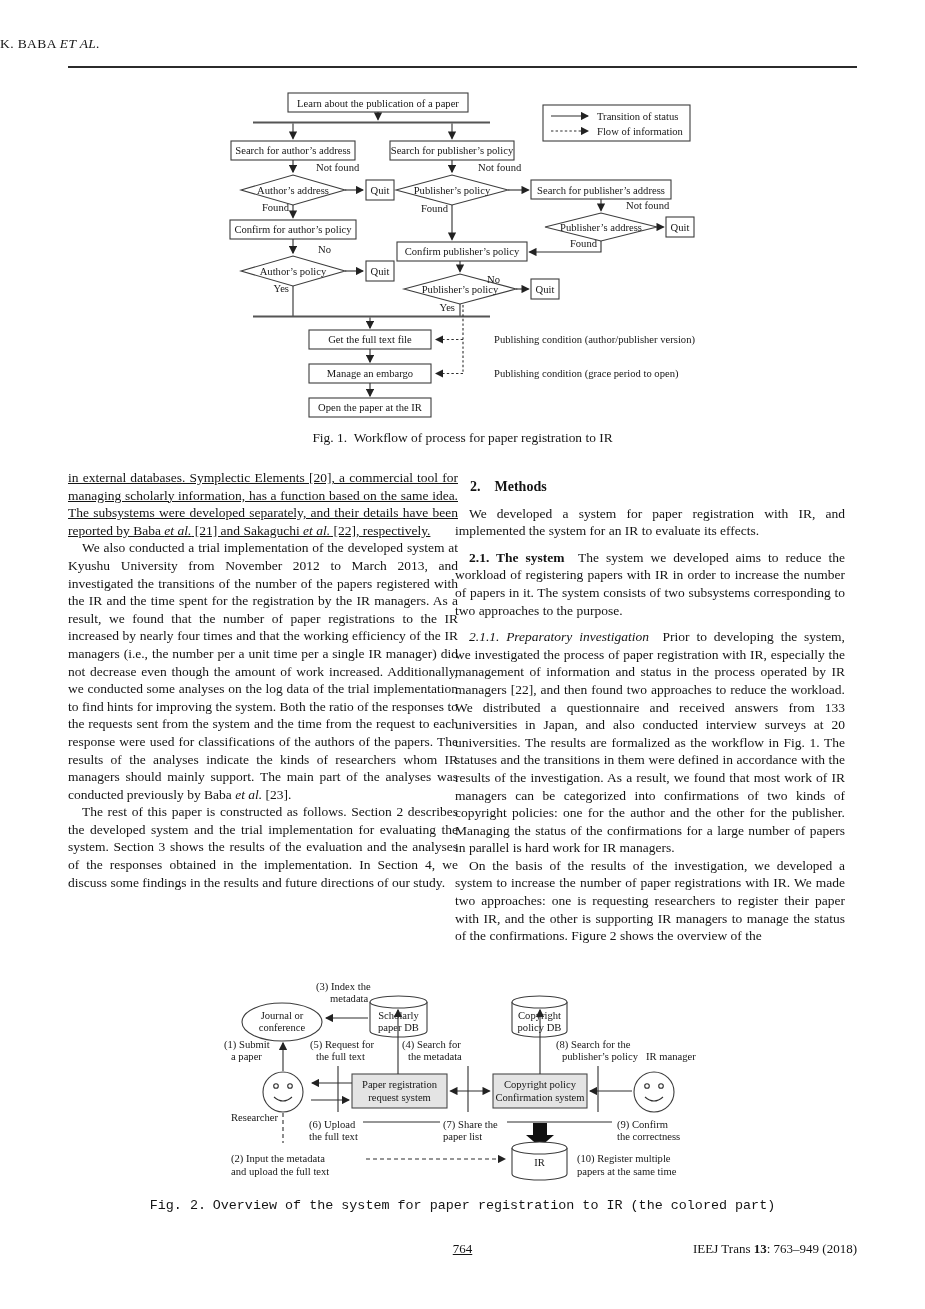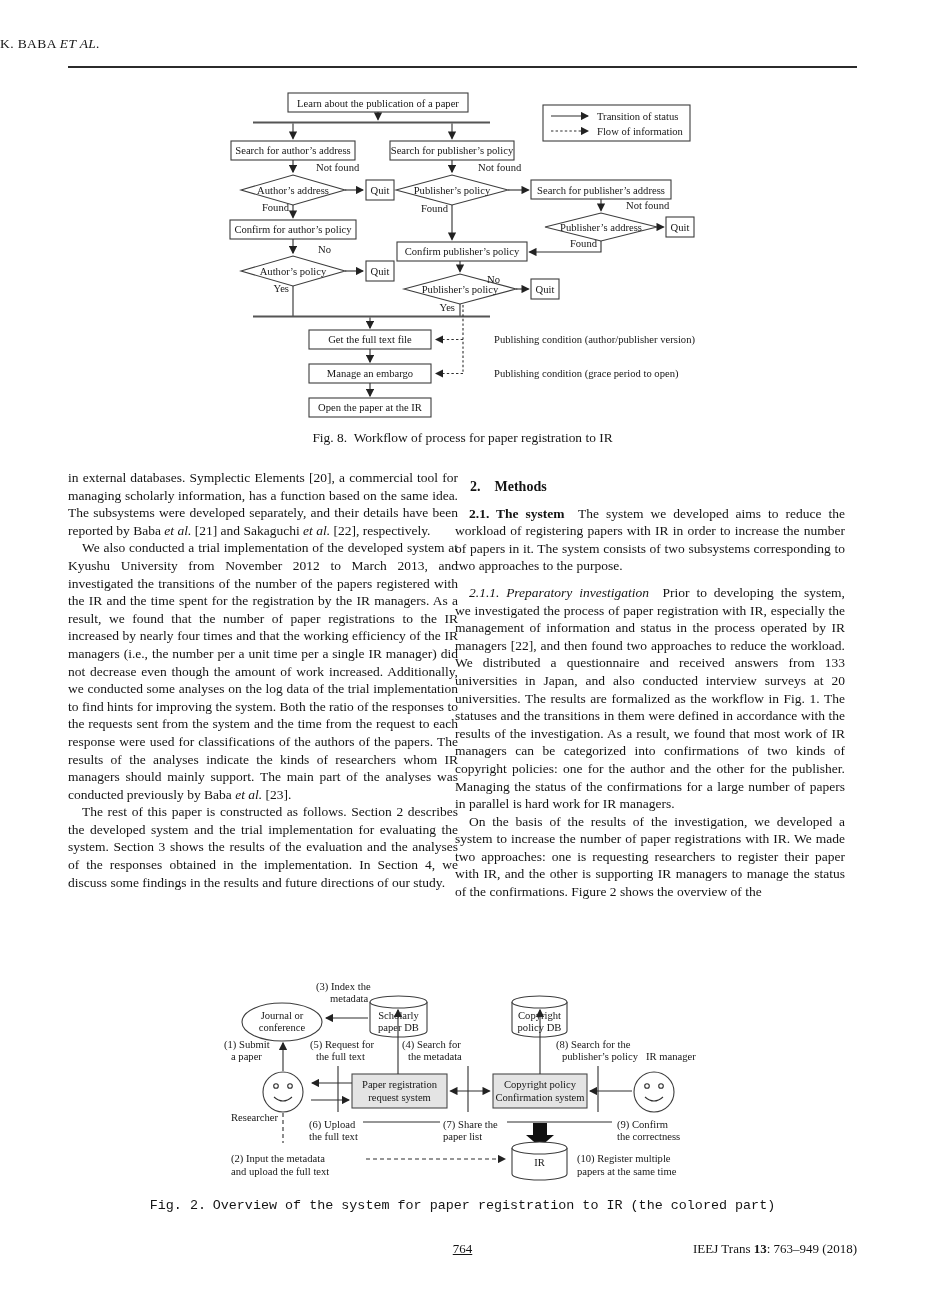--- a/index.html
+++ b/index.html
@@ -19,21 +19,21 @@
   .bar{stroke:#555;stroke-width:2.2;}
   .dot{stroke-dasharray:2.4 2.2;}
   .dsh{stroke-dasharray:4 3;}
   .cap{position:absolute;left:0;width:925px;text-align:center;font-size:13.4px;}
   #cap1{top:430px;}
   #cap2{top:1198px;font-family:Liberation Mono, monospace;}
   .col{position:absolute;top:469px;width:390px;font-size:13.5px;line-height:17.6px;text-align:justify;}
   #colL{left:68px;}
   #colR{left:455px;}
   .p{margin:0;text-indent:14px;}
-  .p0{margin:0;text-indent:0;}
+  .p0{margin:0;text-indent:0;text-decoration:underline;}
   .hsec{font-weight:bold;font-size:14px;margin:9px 0 9px 15px;text-align:left;text-indent:0;}
   .sp{margin-top:9px;}
   .ftr{position:absolute;top:1241px;left:68px;width:789px;font-size:13px;}
   .ftr .pg{position:absolute;left:0;width:789px;text-align:center;text-decoration:underline;}
   .ftr .jr{position:absolute;right:0;}
 </style>
 </head>
 <body>
 
 <div class="hdr">
@@ -129,29 +129,30 @@
   <rect class="nbox" x="309" y="313" width="122" height="19"></rect>
   <text class="mid" x="370" y="326">Open the paper at the IR</text>
 
   <line class="ln dot" x1="463" y1="220" x2="463" y2="288.5"></line>
   <line class="ln dot" x1="463" y1="254.5" x2="436" y2="254.5" marker-end="url(#ah)"></line>
   <line class="ln dot" x1="463" y1="288.5" x2="436" y2="288.5" marker-end="url(#ah)"></line>
   <text x="494" y="258">Publishing condition (author/publisher version)</text>
   <text x="494" y="292">Publishing condition (grace period to open)</text>
 </svg>
 
-<div class="cap" id="cap1">Fig. 8. Workflow of process for paper registration to IR</div>
+<div class="cap" id="cap1">Fig. 1. Workflow of process for paper registration to IR</div>
 
 <div class="col" id="colL">
   <p class="p0"><span>in external databases. Symplectic Elements [20], a commercial tool for managing scholarly information, has a function based on the same idea. The subsystems were developed separately, and their details have been reported by Baba </span><span style="font-style: italic;">et al.</span><span> [21] and Sakaguchi </span><span style="font-style: italic;">et al.</span><span> [22], respectively.</span></p>
   <p class="p"><span>We also conducted a trial implementation of the developed system at Kyushu University from November 2012 to March 2013, and investigated the transitions of the number of the papers registered with the IR and the time spent for the registration by the IR managers. As a result, we found that the number of paper registrations to the IR increased by nearly four times and that the working efficiency of the IR managers (i.e., the number per a unit time per a single IR manager) did not decrease even though the amount of work increased. Additionally, we conducted some analyses on the log data of the trial implementation to find hints for improving the system. Both the ratio of the responses to the requests sent from the system and the time from the request to each response were used for classifications of the authors of the papers. The results of the analyses indicate the kinds of researchers whom IR managers should mainly support. The main part of the analyses was conducted previously by Baba </span><span style="font-style: italic;">et al.</span><span> [23].</span></p>
   <p class="p">The rest of this paper is constructed as follows. Section 2 describes the developed system and the trial implementation for evaluating the system. Section 3 shows the results of the evaluation and the analyses of the responses obtained in the implementation. In Section 4, we discuss some findings in the results and future directions of our study.</p>
 </div>
 <div class="col" id="colR">
   <div class="hsec">2. Methods</div>
+  <p class="p">We developed a system for paper registration with IR, and implemented the system for an IR to evaluate its effects.</p>
   <p class="p sp"><span style="font-weight: bold;">2.1. The system</span><span> The system we developed aims to reduce the workload of registering papers with IR in order to increase the number of papers in it. The system consists of two subsystems corresponding to two approaches to the purpose.</span></p>
   <p class="p sp"><span style="font-style: italic;">2.1.1. Preparatory investigation</span><span> Prior to developing the system, we investigated the process of paper registration with IR, especially the management of information and status in the process operated by IR managers [22], and then found two approaches to reduce the workload. We distributed a questionnaire and received answers from 133 universities in Japan, and also conducted interview surveys at 20 universities. The results are formalized as the workflow in Fig. 1. The statuses and the transitions in them were defined in accordance with the results of the investigation. As a result, we found that most work of IR managers can be categorized into confirmations of two kinds of copyright policies: one for the author and the other for the publisher. Managing the status of the confirmations for a large number of papers in parallel is hard work for IR managers.</span></p>
   <p class="p">On the basis of the results of the investigation, we developed a system to increase the number of paper registrations with IR. We made two approaches: one is requesting researchers to register their paper with IR, and the other is supporting IR managers to manage the status of the confirmations. Figure 2 shows the overview of the</p>
 </div>
 
 <svg id="fig2" width="925" height="222" viewBox="0 0 925 222">
 
   <ellipse class="nbox" cx="282" cy="44" rx="40" ry="19"></ellipse>
   <text class="mid" x="282" y="41">Journal or</text>
   <text class="mid" x="282" y="53">conference</text>

